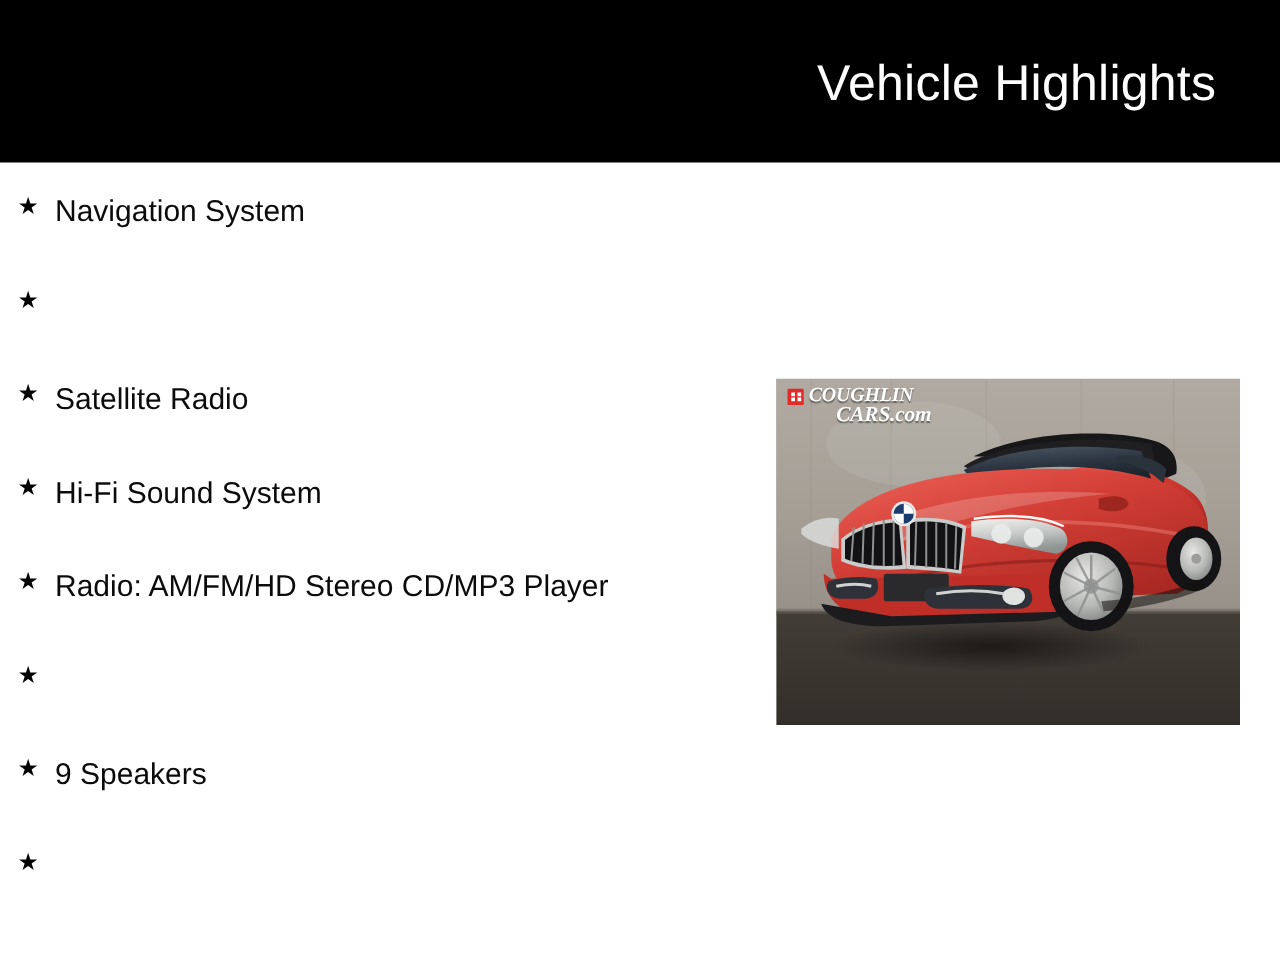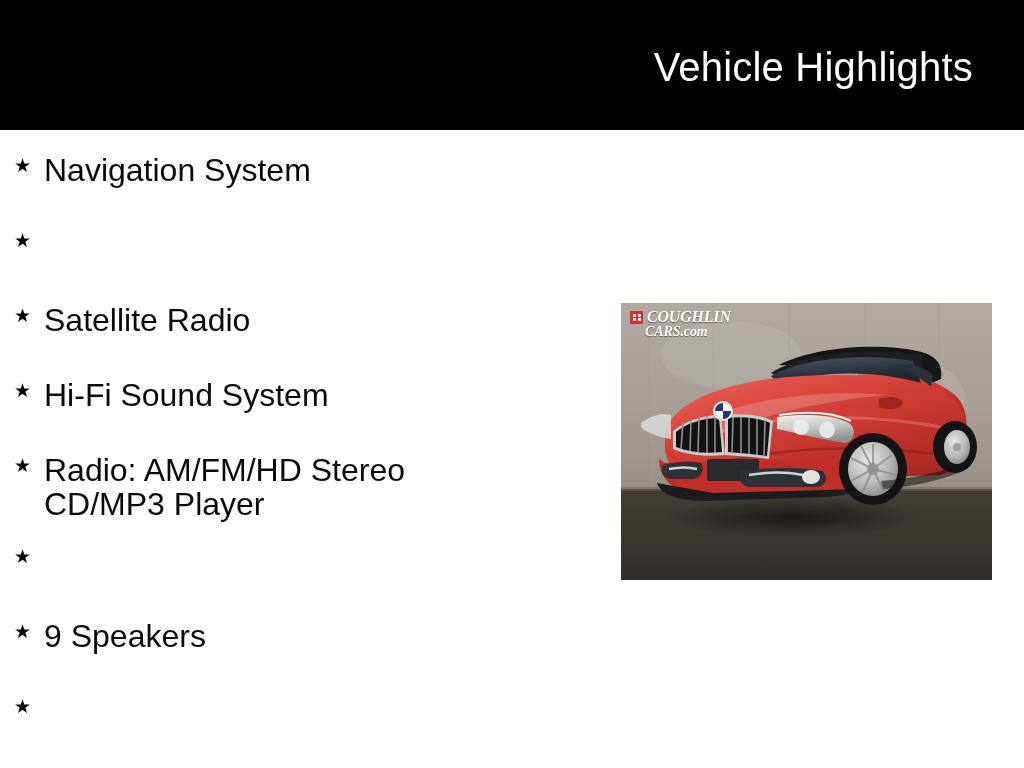--- a/index.html
+++ b/index.html
@@ -57,21 +57,21 @@
     position: absolute;
     left: 14px;
     top: 26px;
     font-size: 19px;
     line-height: 19px;
     color: #000000;
   }
   .highlight-label {
     display: block;
     padding-top: 23px;
-    font-size: 32px;
+    font-size: 24px;
     line-height: 34px;
     color: #0b0b0b;
     font-weight: 400;
     max-width: 470px;
   }
 
   
   .vehicle-photo {
     position: absolute;
     left: 621px;
@@ -117,27 +117,27 @@
     color: #ffffff;
     font-size: 16px;
     font-weight: 700;
     font-style: italic;
     letter-spacing: -0.2px;
     line-height: 16px;
     text-shadow: 0 1px 1px rgba(0,0,0,0.45);
   }
   .wm-sub {
     color: #ffffff;
-    font-size: 14px;
+    font-size: 17px;
     font-weight: 700;
     font-style: italic;
     letter-spacing: -0.1px;
     line-height: 12px;
     margin-top: 1px;
-    margin-left: 15px;
+    margin-left: 39px;
     text-shadow: 0 1px 1px rgba(0,0,0,0.45);
   }
 </style>
 </head>
 <body>
 
 <div class="header-bar">
   <div class="header-title">Vehicle Highlights</div>
 </div>
 

